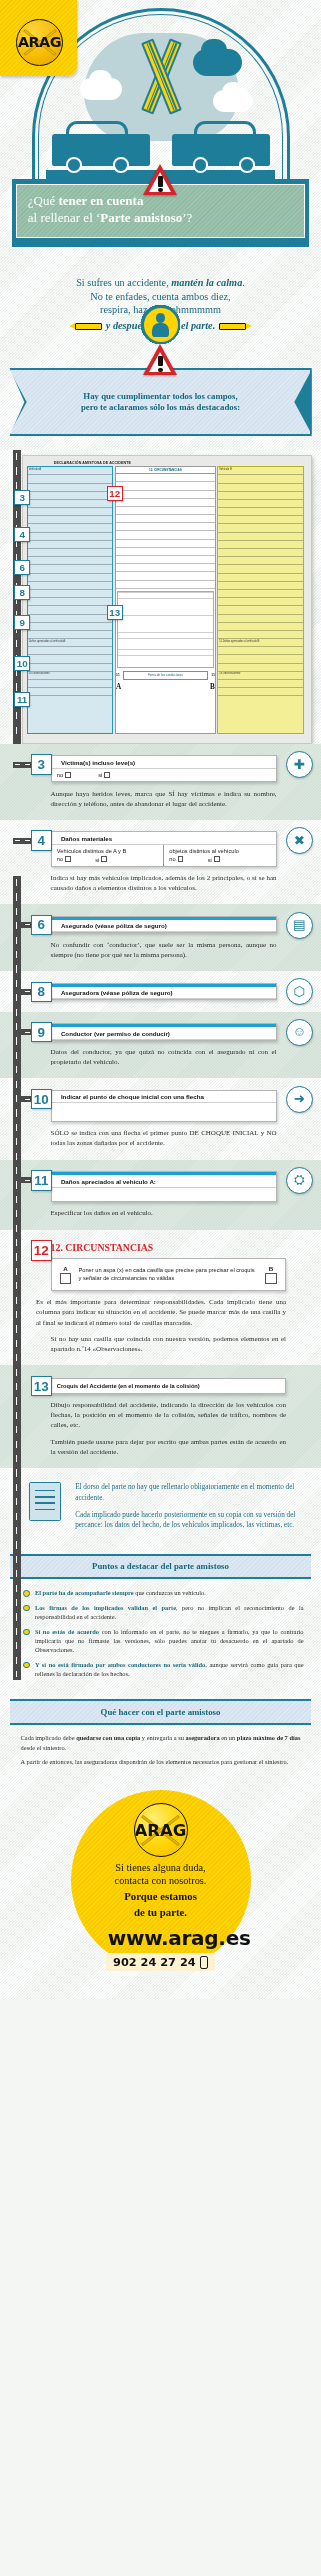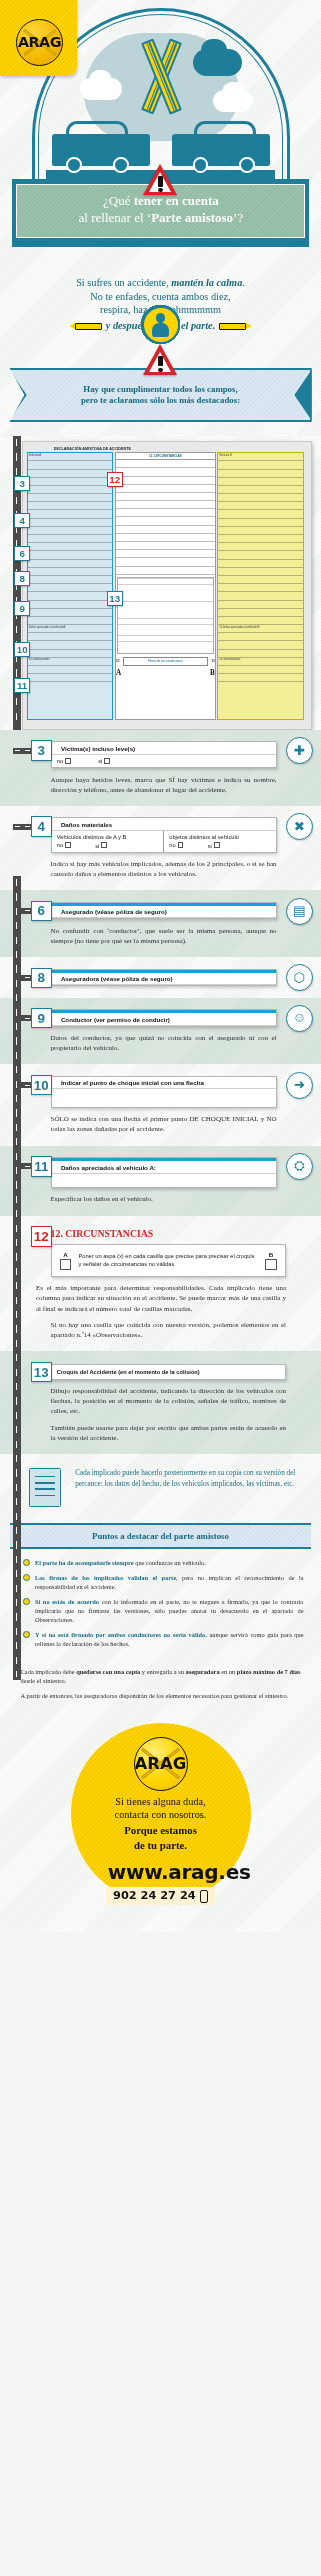--- a/index.html
+++ b/index.html
@@ -147,21 +147,21 @@
     border-radius:50%; background:#111;
   }
 
   .title-plate {
     position:absolute; left:12.4px; top:179px; width:297px; padding:5.2px 4.1px 9.3px;
     background:#1e7e99; z-index:5;
   }
   .title-inner {
     background:
       repeating-linear-gradient(135deg, #9cc3ad 0px, #9cc3ad 1.5px, #93bba4 1.5px, #93bba4 3.1px);
-    border:1.5px solid #fff; padding:8.2px 10.3px 11.3px; text-align:center;
+    border:1.5px solid #fff; padding:8.2px 10.3px 11.3px; 
   }
   .title-inner h1 {
     margin:0; color:#fff; font-size:13px; line-height:1.25; font-weight:400;
   }
   .title-inner h1 b { font-weight:700; }
 
   .seal {
     position:absolute; left:50%; margin-left:-20.6px; top:304px; width:41px; height:41px; z-index:7;
   }
   .seal .gear {
@@ -196,21 +196,21 @@
   .pencil-ico:after {
     content:""; position:absolute; top:-1px; right:-6.7px;
     border-top:3.3px solid transparent; border-bottom:3.3px solid transparent;
     border-left:6.2px solid #ffd400;
   }
   .pencil-ico.flip { transform:scaleX(-1); }
 
   .ribbon-wrap { padding:2.1px 0 13.4px; position:relative; text-align:center; }
   .ribbon-tri { margin-bottom:-7.2px; position:relative; z-index:3; }
   .ribbon {
-    position:relative; margin:0 9.3px; padding:14px 28px;
+    position:relative; margin:0 9.3px; padding:21px 28px;
     background:
       repeating-linear-gradient(135deg, #dde9f2 0px, #dde9f2 1.5px, #d3e2ee 1.5px, #d3e2ee 3.1px);
     border:2.1px solid #1e7e99;
     font-size:8.8px; font-weight:700; line-height:1.3; color:#17687e;
     clip-path:polygon(0 0, 100% 0, 100% 100%, 0 100%, 5% 50%);
   }
   .ribbon:before, .ribbon:after {
     content:""; position:absolute; top:0; width:17.5px; height:100%;
     background:#1e7e99;
   }
@@ -726,20 +726,21 @@
   <div class="note-row band-white">
     <div class="note-ico">
       <div class="doc-ico">
         <span style="top:7.2px;"></span>
           <span style="top:13.4px;"></span>
           <span style="top:19.6px;"></span>
           <span style="top:26px;"></span>
       </div>
     </div>
     <div class="note-text">
+      <p>El dorso del parte no hay que rellenarlo obligatoriamente en el momento del accidente.</p>
       <p>Cada implicado puede hacerlo posteriormente en su copia con su versión del percance: los datos del hecho, de los vehículos implicados, las víctimas, etc.</p>
     </div>
   </div>
 
   <div class="sec-banner">Puntos a destacar del parte amistoso</div>
   <div class="bullets">
     <div class="bullet">
       <div class="dot"></div>
       <div><b>El parte ha de acompañarle siempre</b><span> que conduzcas un vehículo.</span></div>
     </div>
@@ -750,20 +751,21 @@
     <div class="bullet">
       <div class="dot"></div>
       <div><b>Si no estás de acuerdo</b><span> con lo informado en el parte, no te niegues a firmarlo, ya que lo contrario implicaría que no firmaste las versiones, sólo puedes anotar tu desacuerdo en el apartado de Observaciones.</span></div>
     </div>
     <div class="bullet">
       <div class="dot"></div>
       <div><b>Y si no está firmado por ambos conductores no sería válido</b><span>, aunque servirá como guía para que rellenes la declaración de los hechos.</span></div>
     </div>
   </div>
 
+  <div class="sec-banner">Qué hacer con el parte amistoso</div>
   <div class="closing">
     <p style="margin:0 0 5.2px;">
       <span>Cada implicado debe </span><b>quedarse con una copia</b><span> y entregarla a su </span><b>aseguradora</b><span> en un </span><b>plazo máximo de 7 días</b><span> desde el siniestro.</span>
     </p>
     <p style="margin:0;">A partir de entonces, las aseguradoras dispondrán de los elementos necesarios para gestionar el siniestro.</p>
   </div>
 
   <div class="footer">
     <div class="footer-circle">
       <div class="footer-badge">

